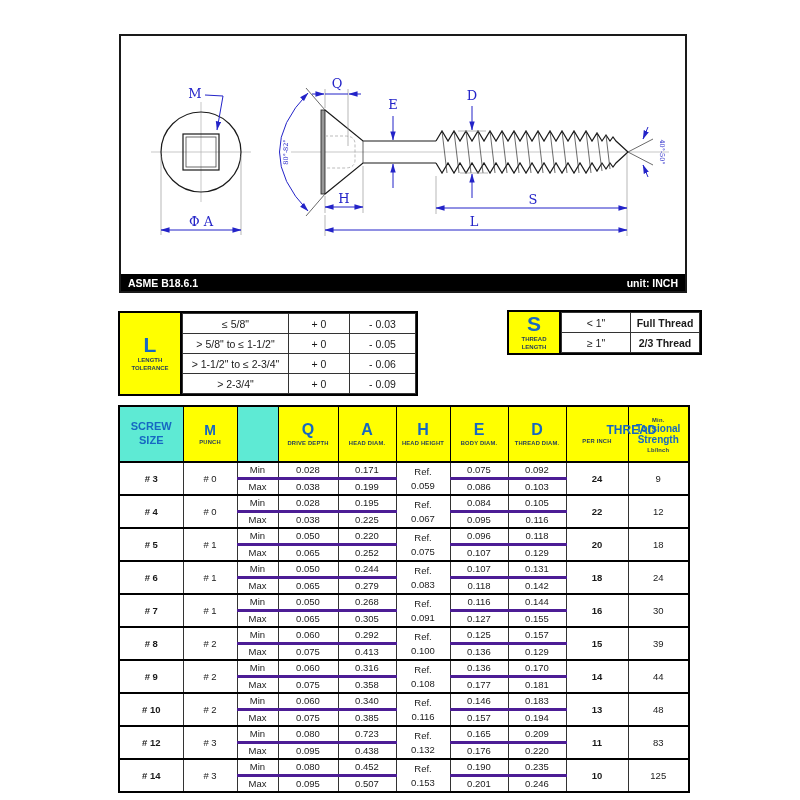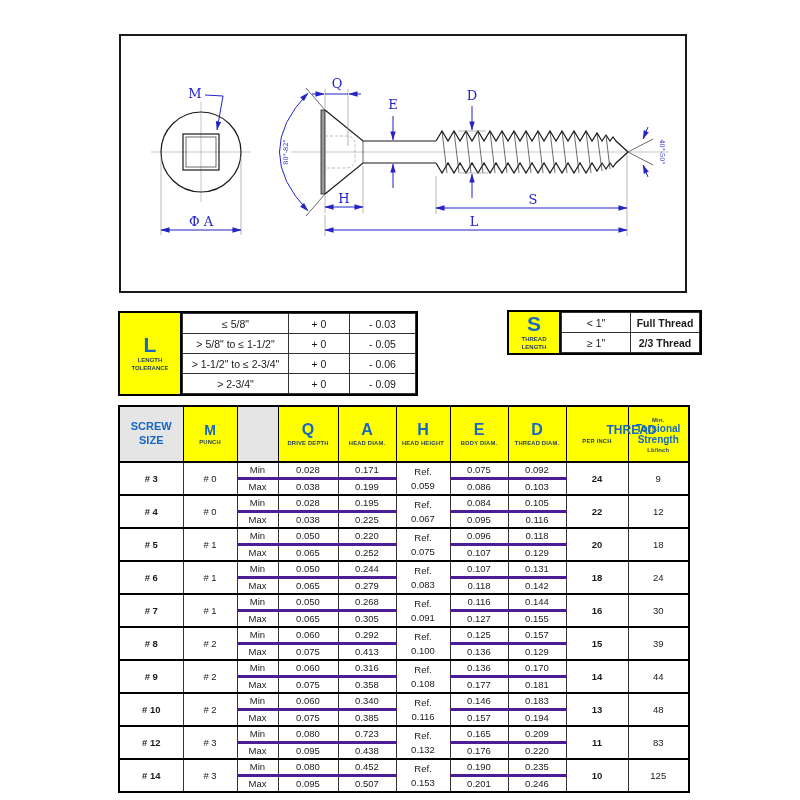--- a/index.html
+++ b/index.html
@@ -42,21 +42,21 @@
   #s-table{left:507px;top:310px;}
   #s-table .sym-cell{width:50px;}
   #s-table td.range{width:58px;}
   #s-table td.val{width:58px;font-weight:bold;}
 
   
   .main-wrap{position:absolute;left:118px;top:405px;}
   table.main{border-collapse:collapse;table-layout:fixed;width:570px;border:2px solid #000;}
   table.main th{background:#FFFF00;border:1px solid #000;border-bottom:2px solid #000;
                 height:52px;vertical-align:middle;padding:1px 0;}
-  table.main th.white{background:#e5e5e5;}
+  table.main th.white{background:#5eead4;}
   .h-big{color:#1668C2;font-size:16px;font-weight:bold;line-height:1.05;}
   .h-m{color:#1668C2;font-size:14px;font-weight:bold;line-height:1.05;}
   .h-thread{color:#1668C2;font-size:12px;font-weight:bold;line-height:1.05;margin-left:40px;}
   .h-screw{color:#1668C2;font-size:11px;font-weight:bold;line-height:1.25;}
   .h-sub{color:#1F3A5F;font-size:5.8px;font-weight:bold;margin-top:2px;letter-spacing:.2px;}
   .h-tors{color:#1668C2;font-size:10px;font-weight:bold;line-height:1.1;}
   table.main td{border:1px solid #333;text-align:center;font-size:9.5px;height:14px;
                 padding:0;line-height:14px;}
   table.main tr.gtop td{border-top:2px solid #000;}
   table.main tr.subrow td{border-top:3px solid #4c1d95;}
@@ -143,20 +143,24 @@
         <line class="ext" x1="506" y1="118" x2="506" y2="200"></line>
         <line class="dim" x1="315" y1="172" x2="506" y2="172" marker-start="url(#arr)" marker-end="url(#arr)"></line>
         <text class="dimtxt" x="412" y="168">S</text>
 
         <line class="ext" x1="204" y1="179" x2="204" y2="200"></line>
         <line class="dim" x1="204" y1="194" x2="506" y2="194" marker-start="url(#arr)" marker-end="url(#arr)"></line>
         <text class="dimtxt" x="353" y="190">L</text>
       </g>
     </svg>
 
+    <div class="title-bar">
+      <span>ASME B18.6.1</span>
+      <span>unit: INCH</span>
+    </div>
   </div>
 
   <div class="tol-wrap" id="l-table">
     <div class="sym-cell">
       <div class="sym">L</div>
       <div class="symsub">LENGTH TOLERANCE</div>
     </div>
     <table class="tol">
       <tbody>
           <tr>

